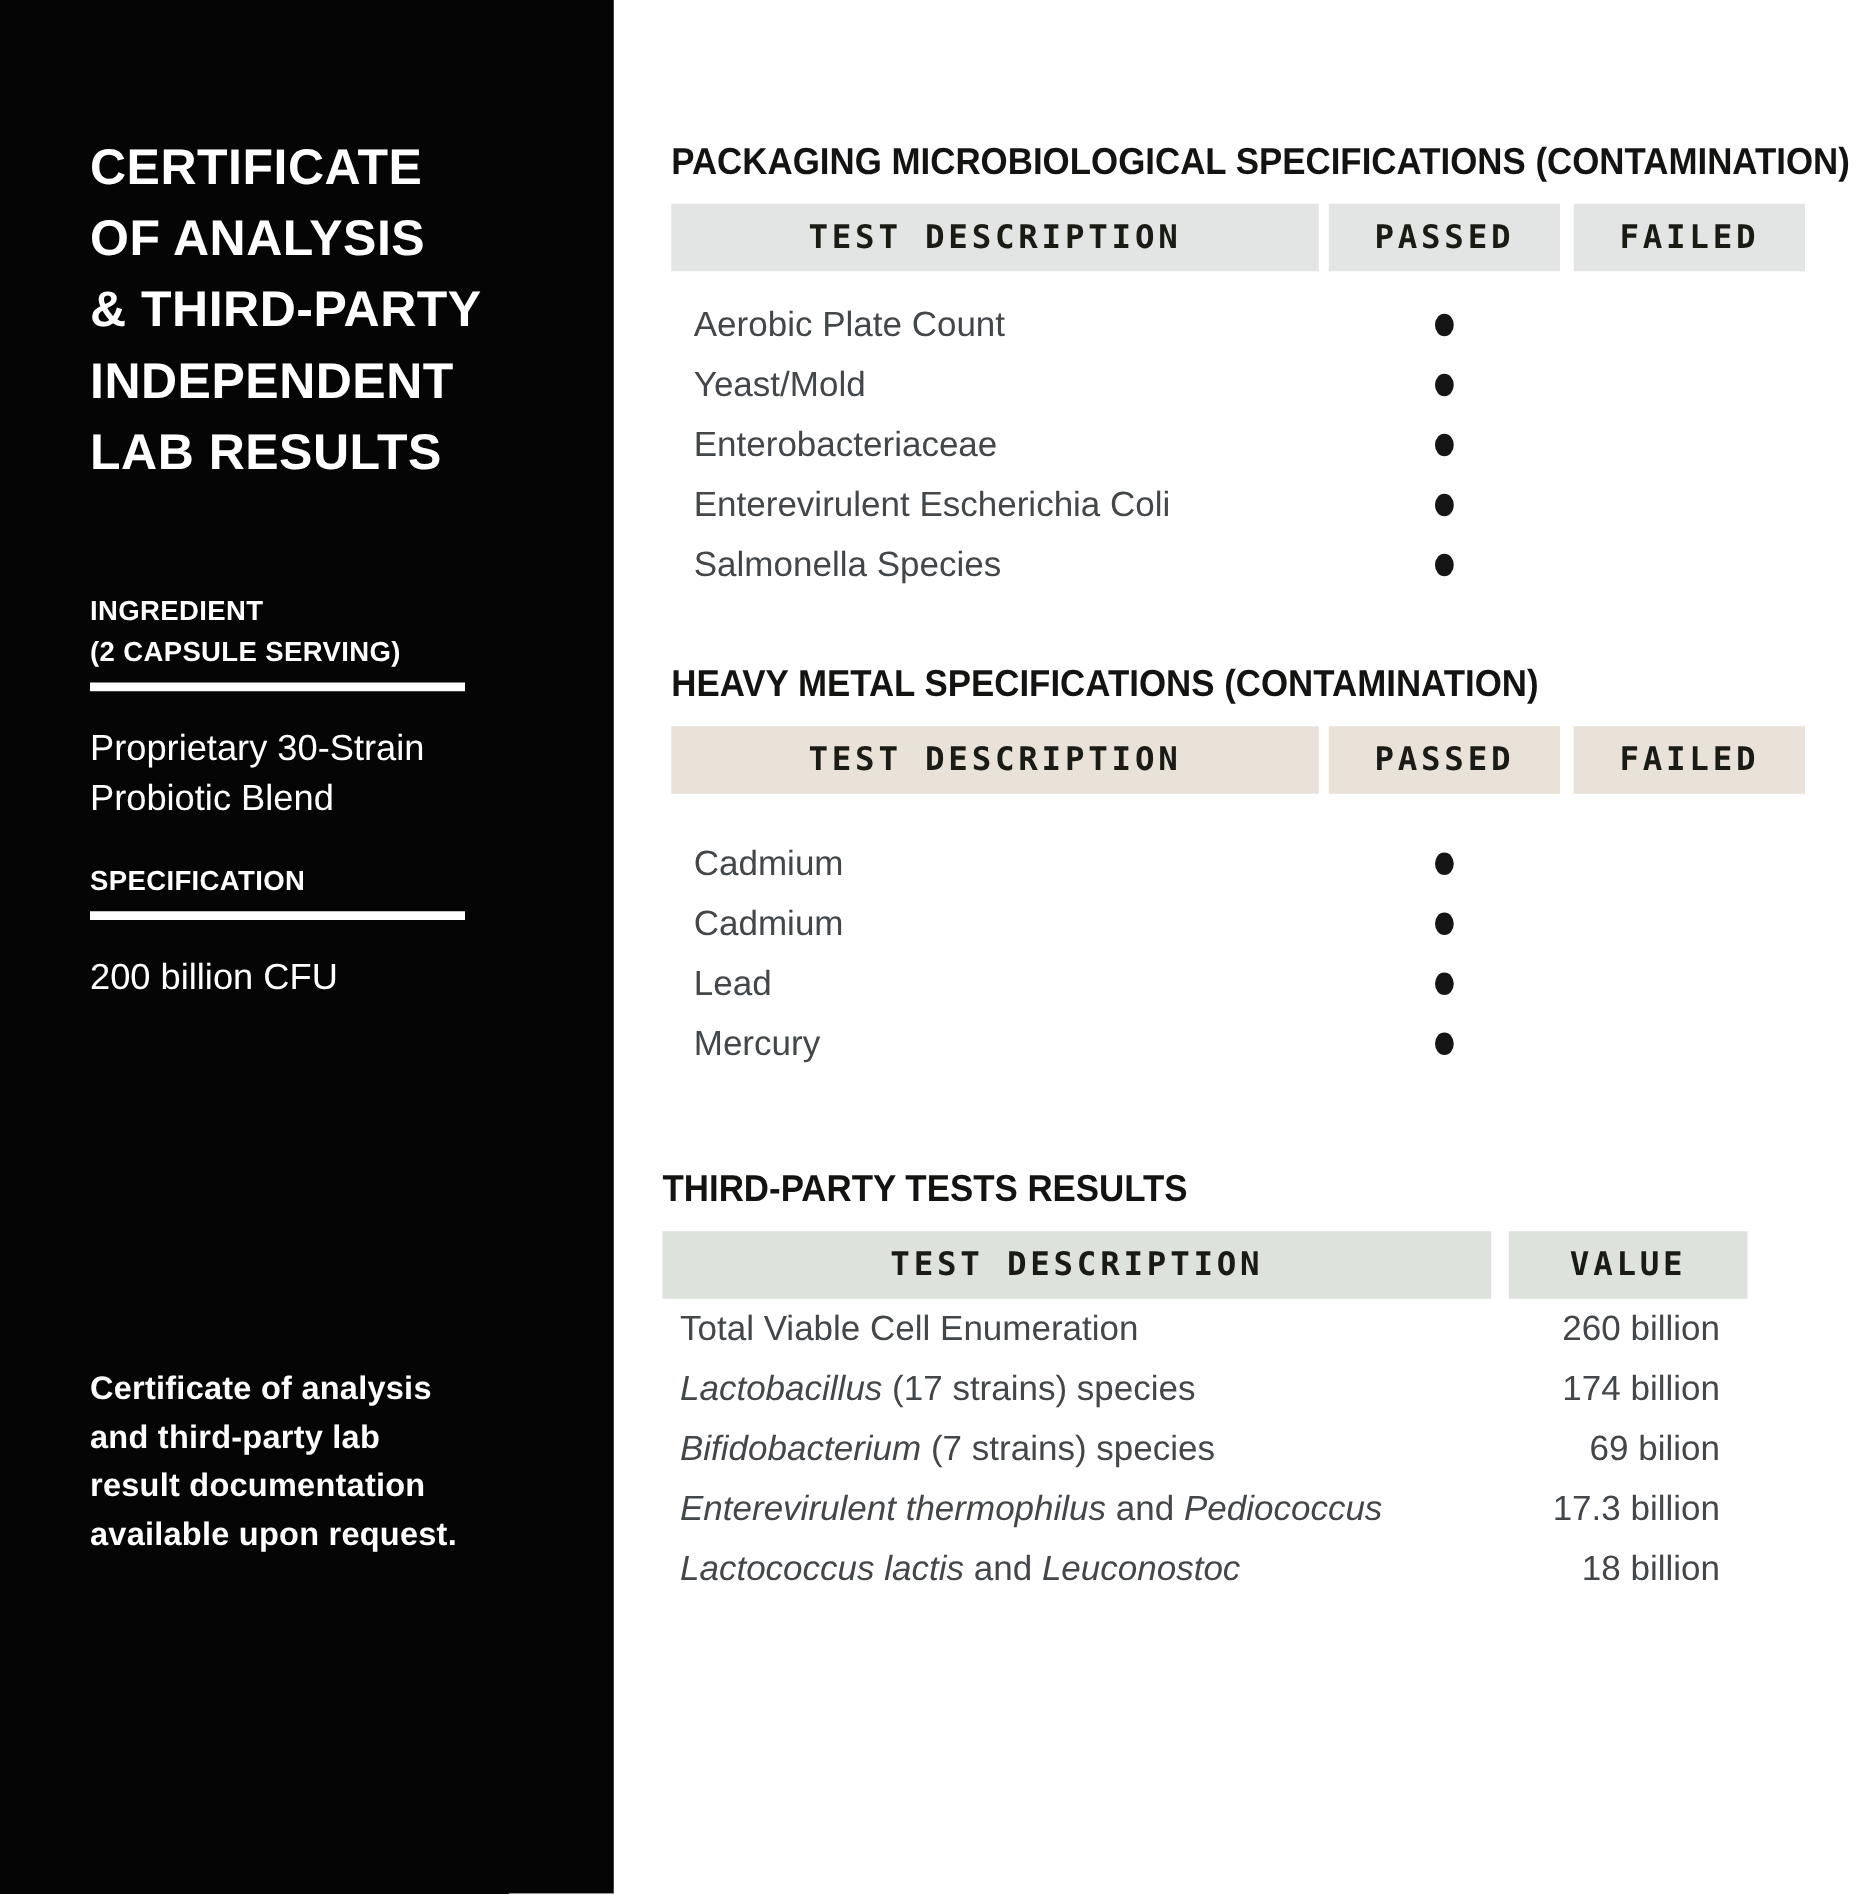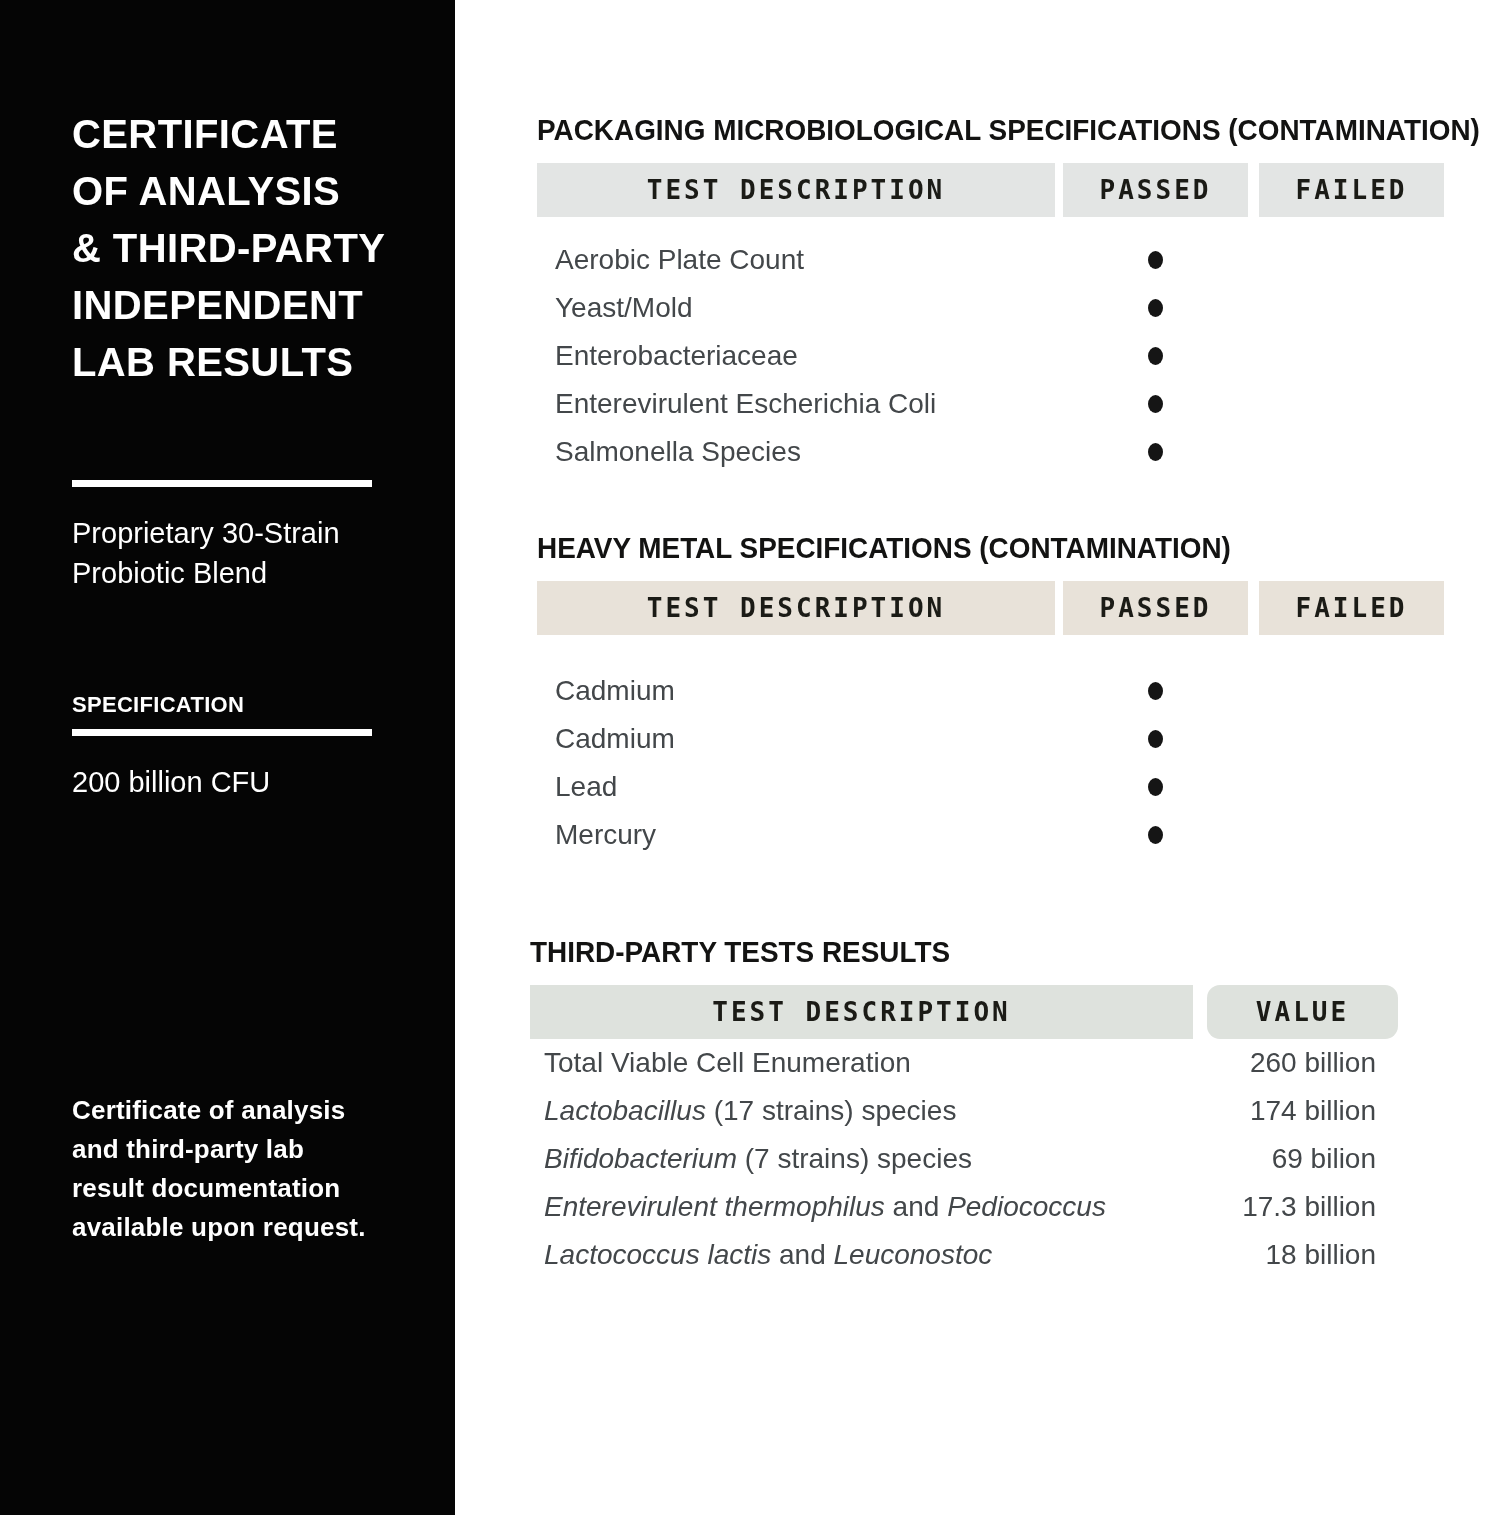--- a/index.html
+++ b/index.html
@@ -5,21 +5,21 @@
   html,body{margin:0;padding:0;background:#fff;}
   .page{
     position:relative;width:1500px;height:1515px;overflow:hidden;
     background:var(--page-bg,#ffffff);
     font-family:"Liberation Sans","DejaVu Sans",sans-serif;
   }
 
   
   .sidebar{
     position:absolute;left:0;top:0;width:455px;height:1515px;
-    background:var(--sidebar-bg,#050505);color:#ffffff;
+    background:var(--sidebar-bg,#050505);color:#ffffff;padding-left:36px;
   }
   .coa-title{
     position:absolute;left:72px;top:106px;margin:0;
     font-size:40px;line-height:57px;font-weight:700;letter-spacing:.4px;
   }
   .side-block{position:absolute;left:72px;width:330px;}
   #ingredient-block{top:472px;}
   #specification-block{top:688px;}
   .side-heading{margin:0;font-size:22px;line-height:33px;font-weight:700;letter-spacing:.3px;}
   .side-rule{width:300px;height:7px;background:#ffffff;margin:8px 0 0;}
@@ -44,21 +44,21 @@
   .th{
     height:54px;display:flex;align-items:center;justify-content:center;
     font-family:"DejaVu Sans Mono","Liberation Mono",monospace;
     font-size:26px;font-weight:700;letter-spacing:3px;
     color:var(--header-text,#1b1b16);box-sizing:border-box;
   }
   .pf .th-desc{width:518px;}
   .pf .th-pass{width:185px;margin-left:8px;}
   .pf .th-fail{width:185px;margin-left:11px;}
   .vt .th-desc{width:663px;}
-  .vt .th-val{width:191px;margin-left:14px;border-radius:13px;}
+  .vt .th-val{width:191px;margin-left:14px;}
 
   #s1 .tbody{margin-top:19px;}
   #s2 .tbody{margin-top:32px;}
   #s3 .tbody{}
   .trow{display:flex;align-items:center;height:48px;}
   .td{box-sizing:border-box;font-size:28px;color:var(--row-text,#43474a);}
   .td i{font-style:italic;}
   .td-label{padding-left:18px;}
   .pf .td-label{width:518px;}
   .vt .td-label{width:663px;padding-left:14px;}
@@ -70,20 +70,21 @@
 </style>
 </head>
 <body>
 
 <div class="page">
 
   <aside class="sidebar">
     <h1 class="coa-title">CERTIFICATE<br>OF ANALYSIS<br>&amp; THIRD-PARTY<br>INDEPENDENT<br>LAB RESULTS</h1>
 
     <div class="side-block" id="ingredient-block">
+      <h2 class="side-heading">INGREDIENT<br>(2 CAPSULE SERVING)</h2>
       <div class="side-rule"></div>
       <p class="side-value">Proprietary 30-Strain<br>Probiotic Blend</p>
     </div>
 
     <div class="side-block" id="specification-block">
       <h2 class="side-heading">SPECIFICATION</h2>
       <div class="side-rule"></div>
       <p class="side-value">200 billion CFU</p>
     </div>
 

